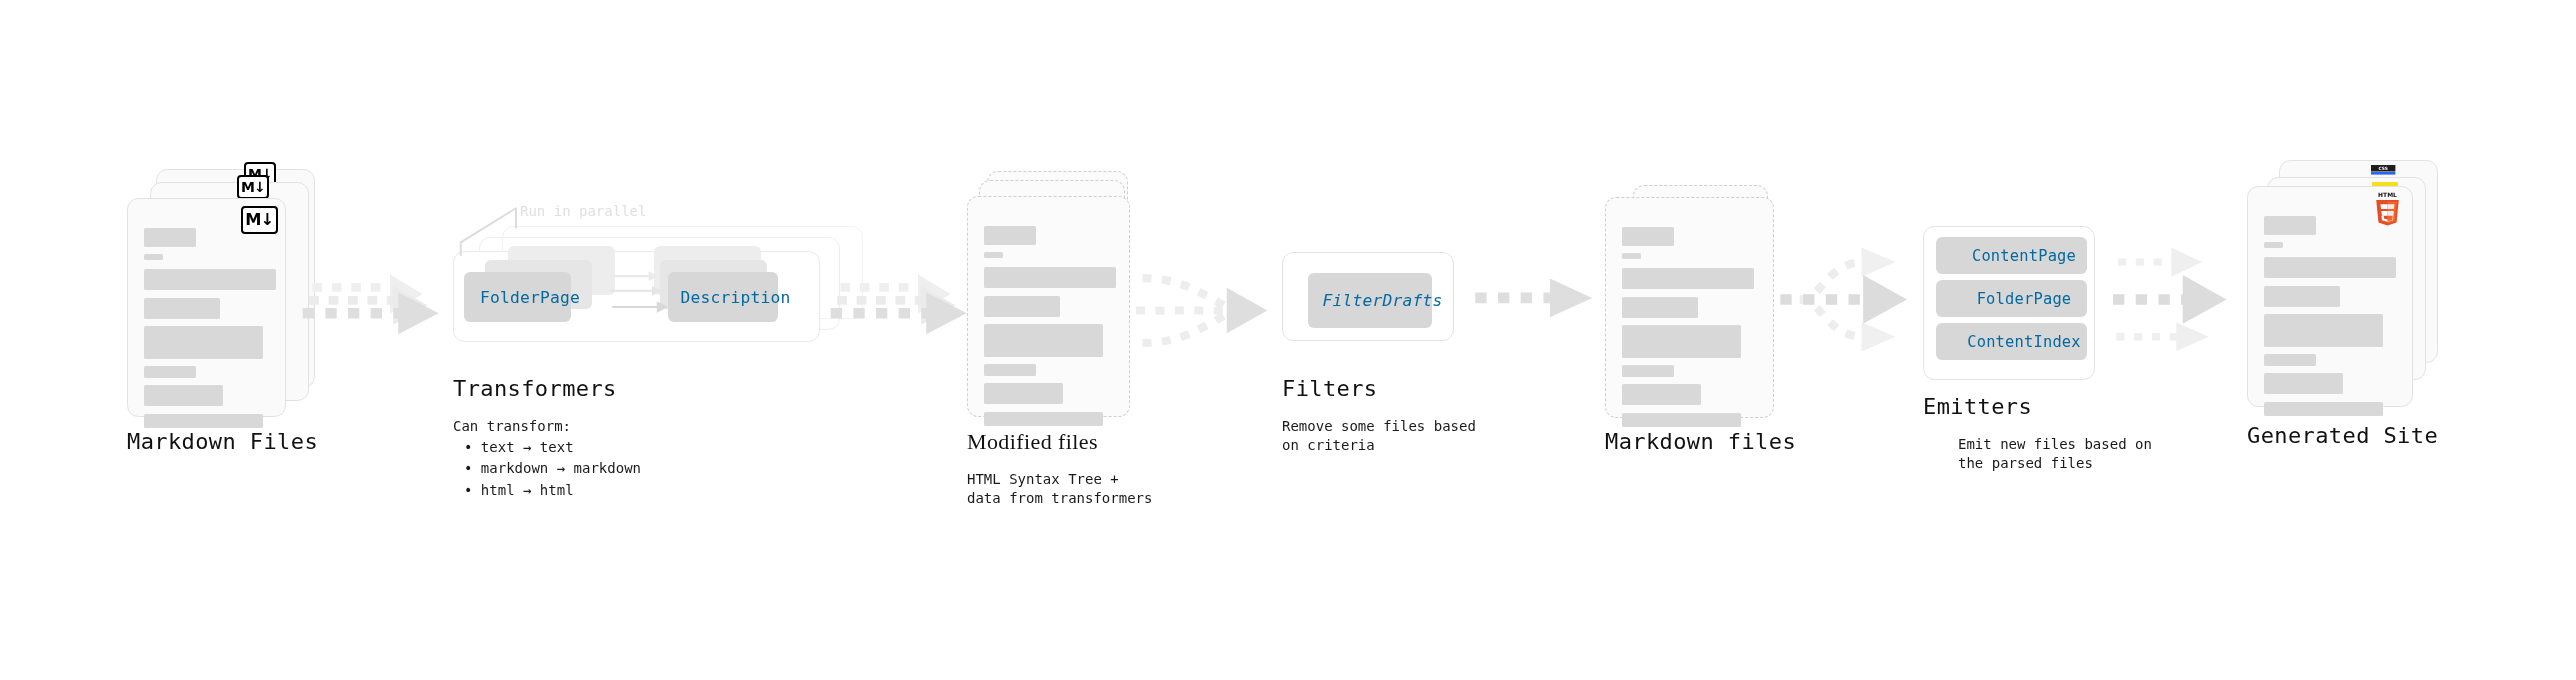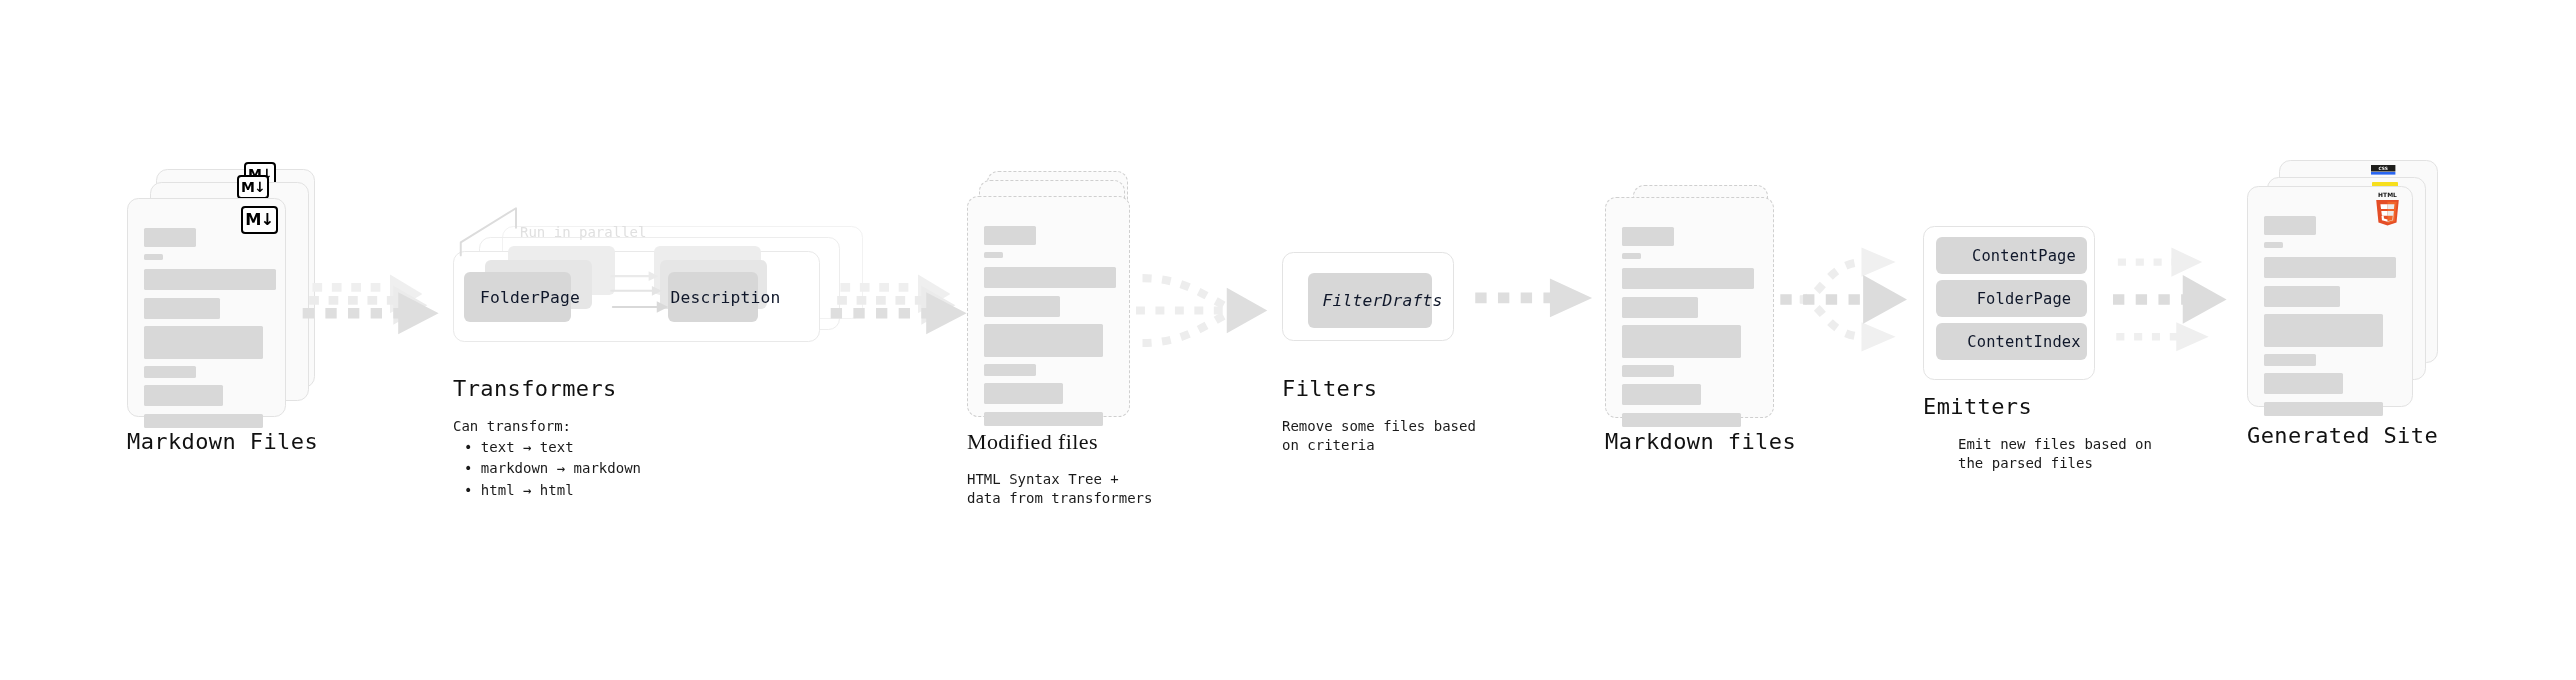--- a/index.html
+++ b/index.html
@@ -52,21 +52,21 @@
     box-sizing:border-box;
   }
   .groupbox.ghost{background:transparent;border-color:#ededed;}
   .groupbox.ghost2{background:transparent;border-color:#f2f2f2;}
 
   .pill{
     position:absolute;
     background:#d7d7d7;
     border-radius:6px;
     display:flex;align-items:center;justify-content:center;
-    font-size:16.3px;color:#0f172a;
+    font-size:16.3px;color:#0369a1;
     letter-spacing:0.2px;
     box-sizing:border-box;
     white-space:nowrap;
     padding-left:25px;
   }
   .pill.g1{background:#e6e6e6;}
   .pill.g2{background:#ededed;}
 
   
   .title{
@@ -138,40 +138,40 @@
     <polygon points="110,30 160,56 110,82" fill="#dedede"></polygon>
   </svg>
 
   <div class="groupbox ghost2" style="left:502px;top:226px;width:361px;height:93px;"></div>
   <div class="groupbox ghost" style="left:479px;top:237px;width:361px;height:93px;"></div>
   <div class="groupbox" style="left:453px;top:251px;width:367px;height:91px;border-color:#e9e9e9;"></div>
 
   <svg style="left:459px;top:205px;width:114px;height:65px;" viewBox="0 0 140 80">
     <path d="M2 62 L2 46 L70 4 L70 28" stroke="#dcdcdc" stroke-width="2.4" fill="none" stroke-linecap="round" stroke-linejoin="round"></path>
   </svg>
-  <div class="parallel-label" style="left:520px;top:203px;margin-top:21px;">Run in parallel</div>
+  <div class="parallel-label" style="left:520px;top:203px;">Run in parallel</div>
 
   <div class="pill g2" style="left:508px;top:246px;width:107px;height:49px;"></div>
   <div class="pill g2" style="left:654px;top:246px;width:107px;height:49px;"></div>
   <div class="pill g1" style="left:485px;top:260px;width:107px;height:49px;"></div>
   <div class="pill g1" style="left:660px;top:260px;width:107px;height:49px;"></div>
 
   <svg style="left:611px;top:268px;width:98px;height:65px;" viewBox="0 0 120 80">
     <g fill="none" stroke-width="2.6" stroke-linecap="round">
       <line x1="0" y1="10" x2="48" y2="10" stroke="#eaeaea"></line>
       <line x1="0" y1="28" x2="52" y2="28" stroke="#e4e4e4"></line>
       <line x1="2" y1="48" x2="58" y2="48" stroke="#d9d9d9"></line>
     </g>
     <polygon points="46,4 58,10 46,16" fill="#eaeaea"></polygon>
     <polygon points="50,22 62,28 50,34" fill="#e4e4e4"></polygon>
     <polygon points="56,41 70,48 56,55" fill="#d9d9d9"></polygon>
   </svg>
 
   <div class="pill" style="left:464px;top:272px;width:107px;height:50px;">FolderPage</div>
-  <div class="pill" style="left:668px;top:272px;width:90px;height:50px;">Description</div>
+  <div class="pill" style="left:668px;top:272px;width:110px;height:50px;">Description</div>
 
   <div class="title" style="left:453px;top:376px;">Transformers</div>
   <div class="subtitle" style="left:453px;top:417px;">Can transform:</div>
   <div class="bullets" style="left:464px;top:437px;">• text → text</div>
   <div class="bullets" style="left:464px;top:458px;">• markdown → markdown</div>
   <div class="bullets" style="left:464px;top:480px;">• html → html</div>
 
   <svg style="left:837px;top:268px;width:146px;height:89px;" viewBox="0 0 180 110">
     <g stroke="#efefef" stroke-width="11" stroke-dasharray="12 12" fill="none">
       <line x1="4" y1="24" x2="108" y2="24"></line>

